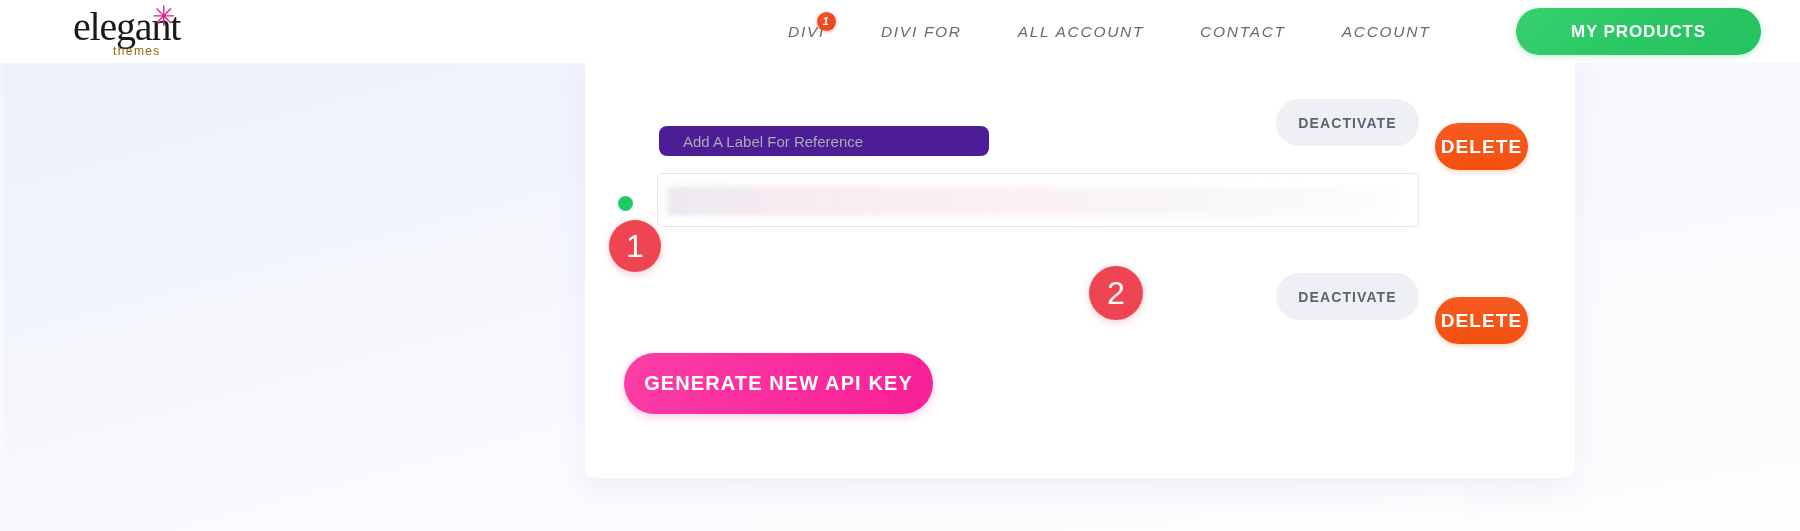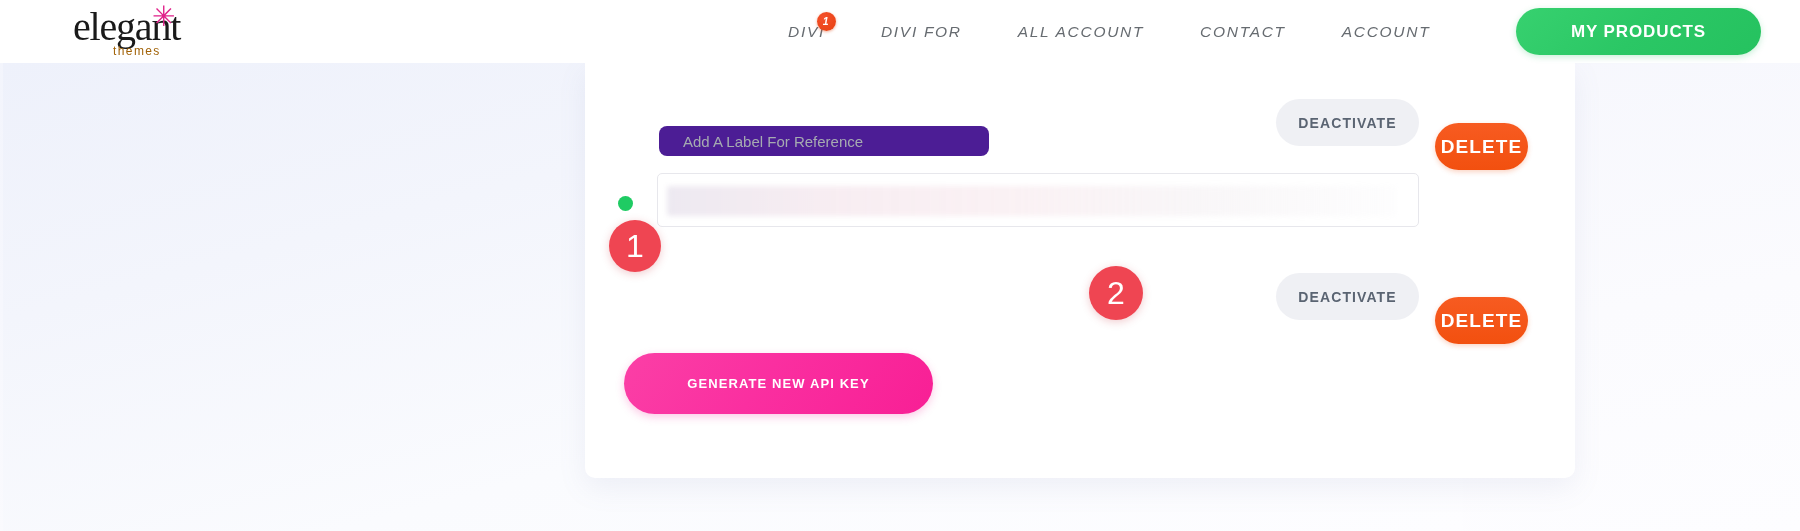--- a/index.html
+++ b/index.html
@@ -281,21 +281,21 @@
   
   .btn-generate {
     position: absolute;
     left: 39px;
     top: 290px;
     width: 309px;
     height: 61px;
     border-radius: 32px;
     background: linear-gradient(125deg, #fb3fa6 0%, #fa2fa0 45%, #f81f95 100%);
     color: #ffffff;
-    font-size: 13px;
+    font-size: 20px;
     font-weight: bold;
     letter-spacing: 1.1px;
     display: flex;
     align-items: center;
     justify-content: center;
     cursor: pointer;
     border: none;
     font-family: "Liberation Sans", sans-serif;
     box-shadow: 0 3px 9px rgba(245,45,155,0.25);
   }

